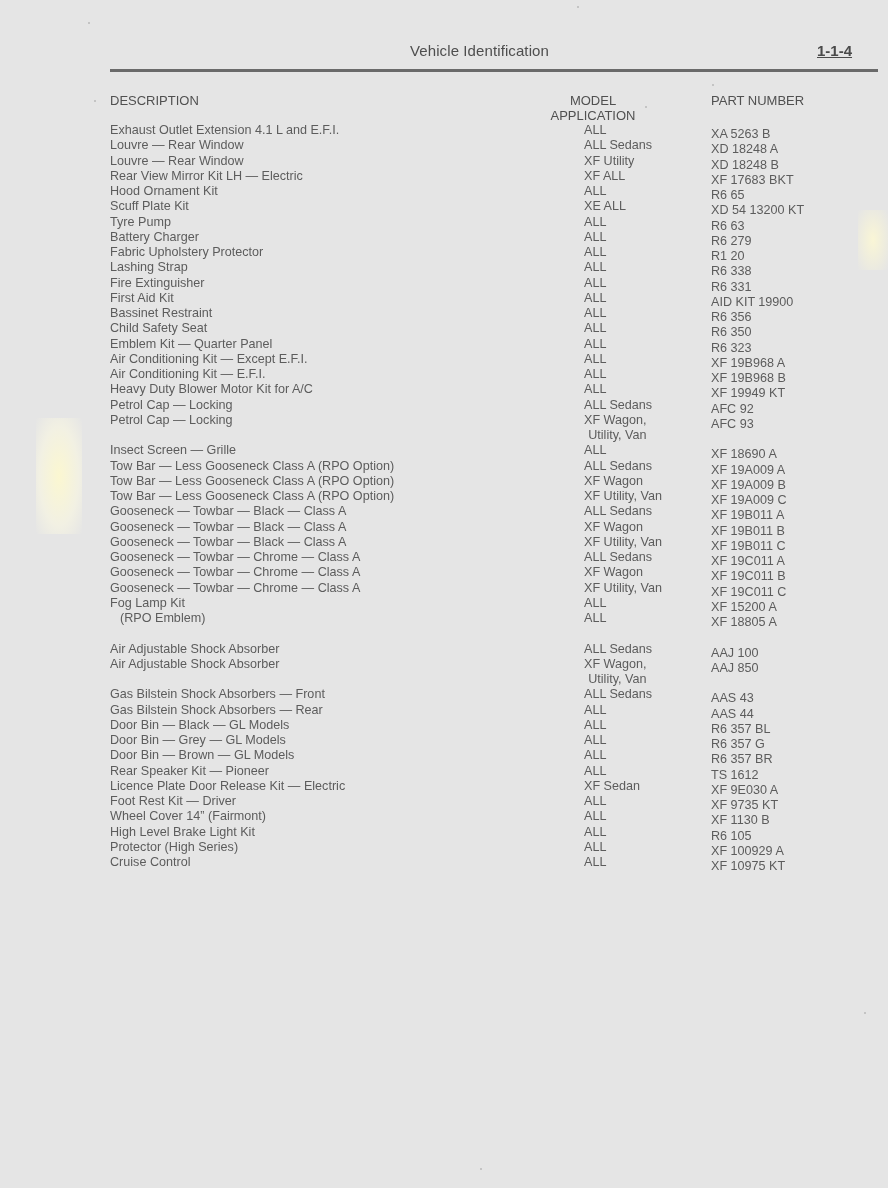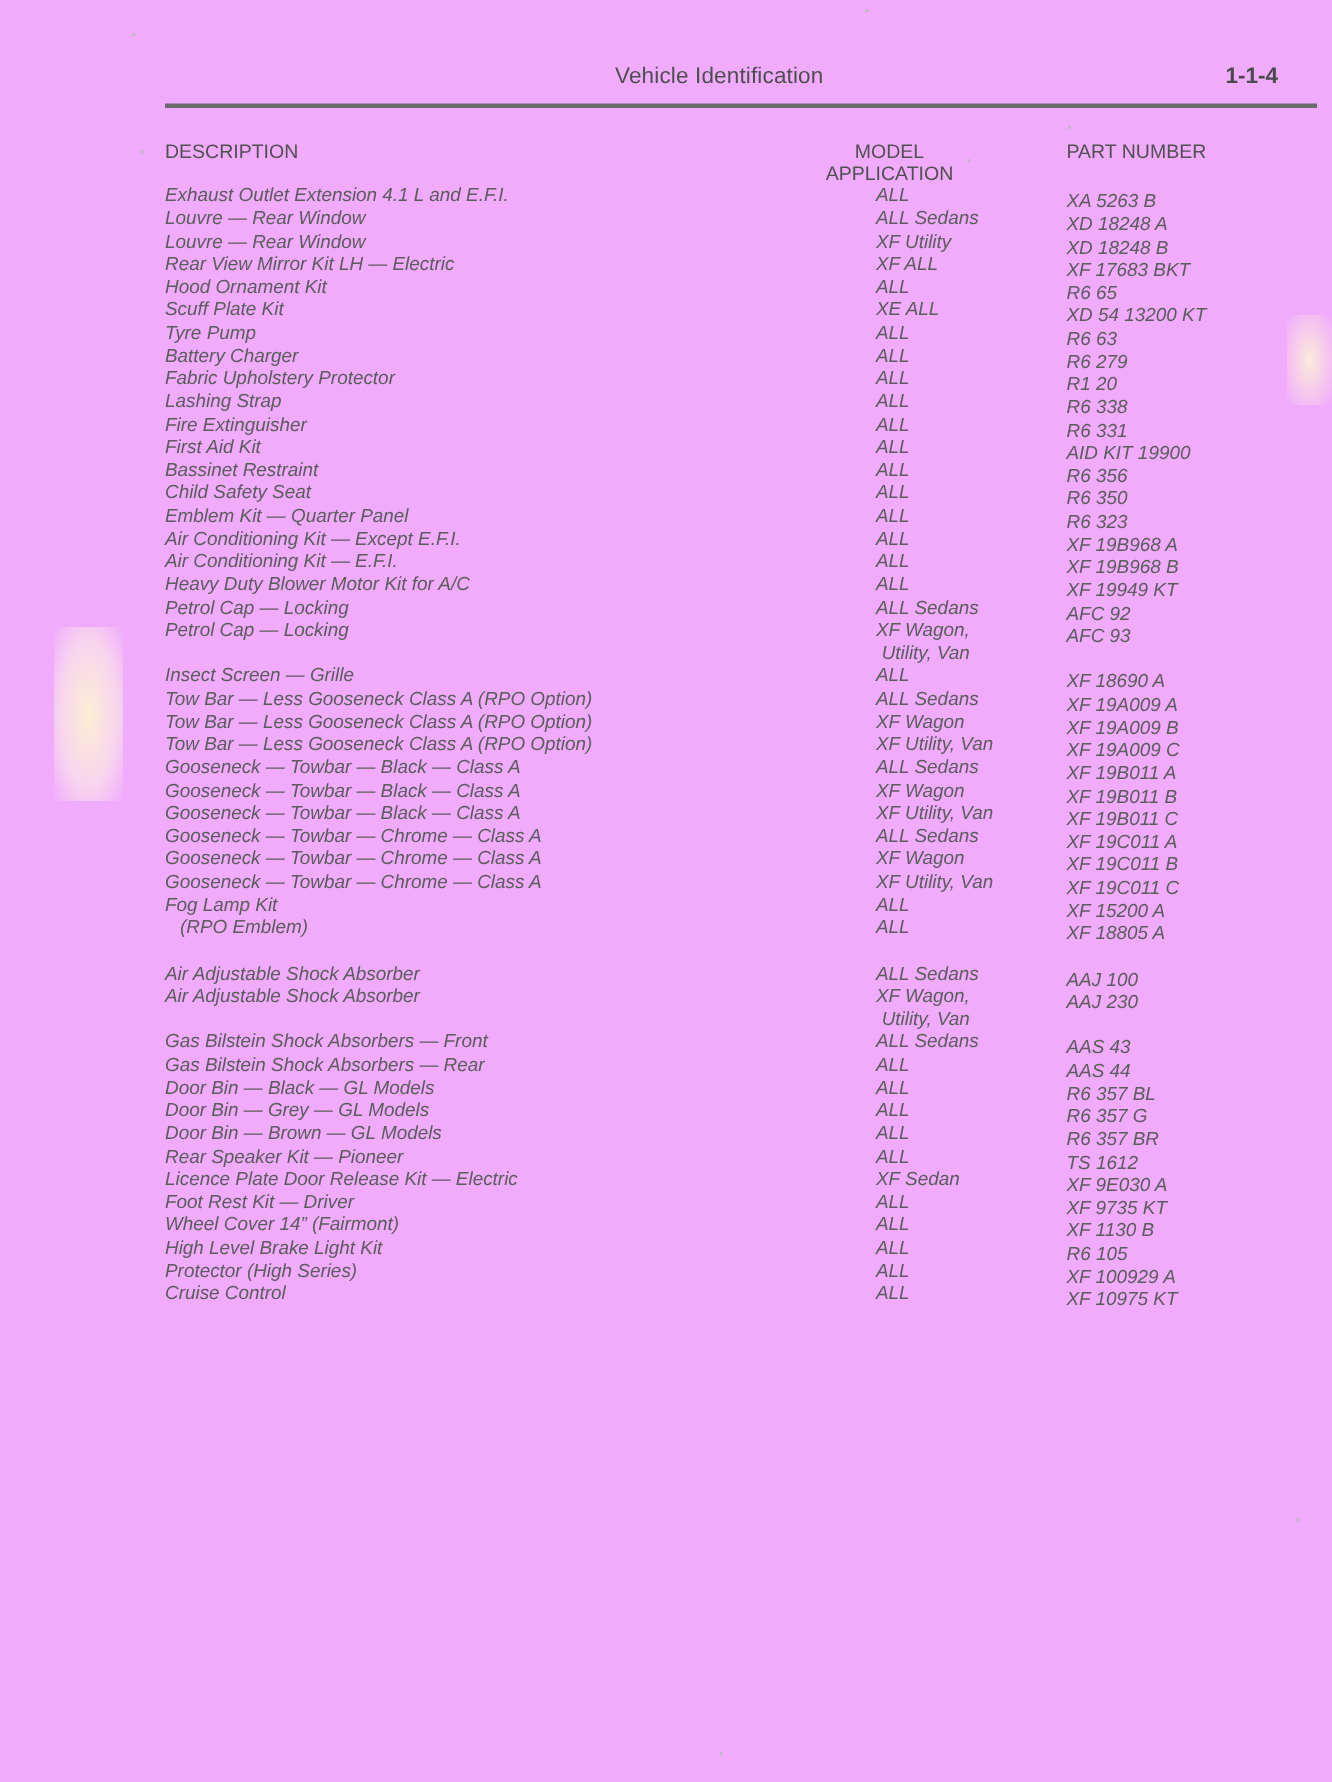--- a/index.html
+++ b/index.html
@@ -12,21 +12,21 @@
       height: 1188px;
       position: relative;
       overflow: hidden;
       font-family: "Liberation Sans", "DejaVu Sans", sans-serif;
       color: #5a5a5a;
     }
     .page {
       position: absolute;
       left: 0; top: 0;
       width: 888px; height: 1188px;
-      background: #f0abfc;
+      background: #e5e5e5;
     }
     
     .stain-left {
       position: absolute;
       left: 36px; top: 418px;
       width: 46px; height: 116px;
       background: radial-gradient(ellipse at center, rgba(255,250,205,0.85) 0%, rgba(255,252,225,0.5) 60%, rgba(255,255,255,0) 100%);
     }
     .stain-right {
       position: absolute;
@@ -40,20 +40,21 @@
       font-size: 15px;
       color: #4e4e4e;
       letter-spacing: 0.1px;
     }
     .header-page {
       position: absolute;
       left: 817px; top: 42px;
       font-size: 15px;
       font-weight: bold;
       color: #4a4a4a;
+      text-decoration: underline;
     }
     .header-rule {
       position: absolute;
       left: 110px; top: 69px;
       width: 768px; height: 3px;
       background: #6a6a6a;
     }
     .col-head {
       position: absolute;
       font-size: 13px;
@@ -62,21 +63,20 @@
       line-height: 15px;
     }
     .ch-desc { left: 110px; top: 93px; }
     .ch-model { left: 546px; top: 93px; width: 94px; text-align: center; }
     .ch-part { left: 711px; top: 93px; }
 
     .rows {
       position: absolute;
       left: 0; top: 123px;
       width: 848px;
-      font-style: italic;
     }
     .row {
       position: relative;
       height: 15.25px;
       font-size: 12.6px;
       line-height: 15.25px;
       color: #5c5c5c;
     }
     .row.tall { height: 30.5px; }
     .row .desc {
@@ -297,21 +297,21 @@
         <div class="part">XF 18805 A</div>
       </div>
       <div class="row">
         <div class="desc"><span>Air Adjustable Shock Absorber</span></div>
         <div class="model"><span>ALL Sedans</span></div>
         <div class="part">AAJ 100</div>
       </div>
       <div class="row tall">
         <div class="desc"><span>Air Adjustable Shock Absorber</span></div>
         <div class="model"><span>XF Wagon,</span><span class="sub">Utility, Van</span></div>
-        <div class="part">AAJ 230</div>
+        <div class="part">AAJ 850</div>
       </div>
       <div class="row">
         <div class="desc"><span>Gas Bilstein Shock Absorbers — Front</span></div>
         <div class="model"><span>ALL Sedans</span></div>
         <div class="part">AAS 43</div>
       </div>
       <div class="row">
         <div class="desc"><span>Gas Bilstein Shock Absorbers — Rear</span></div>
         <div class="model"><span>ALL</span></div>
         <div class="part">AAS 44</div>

